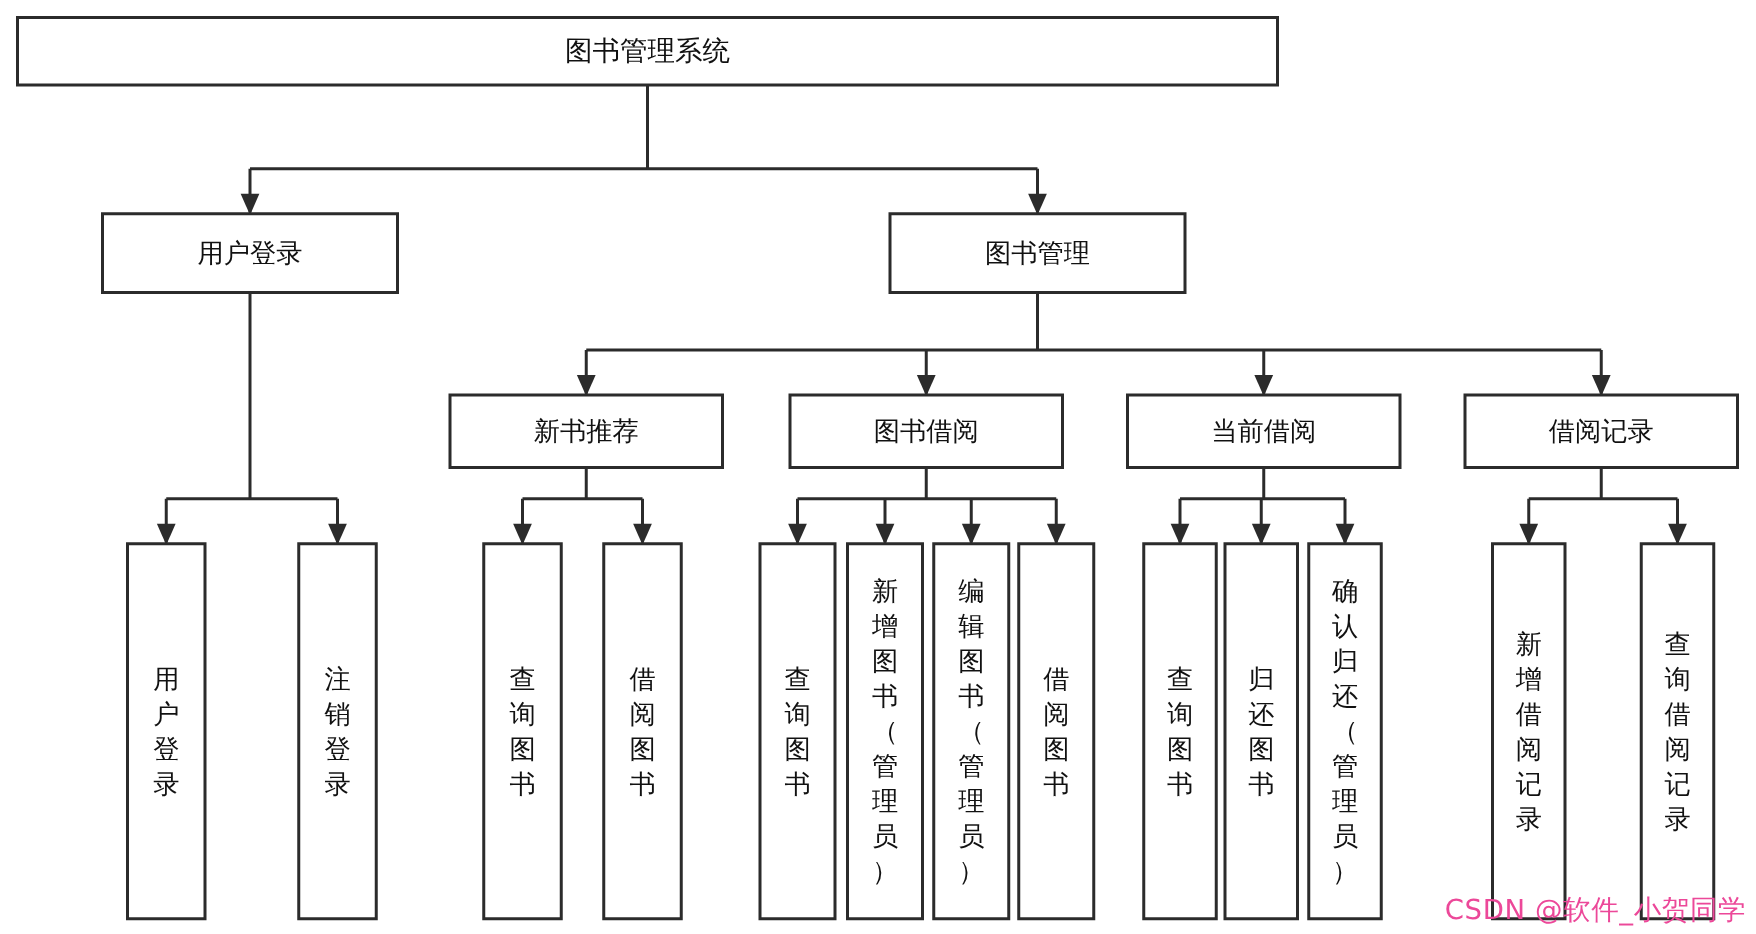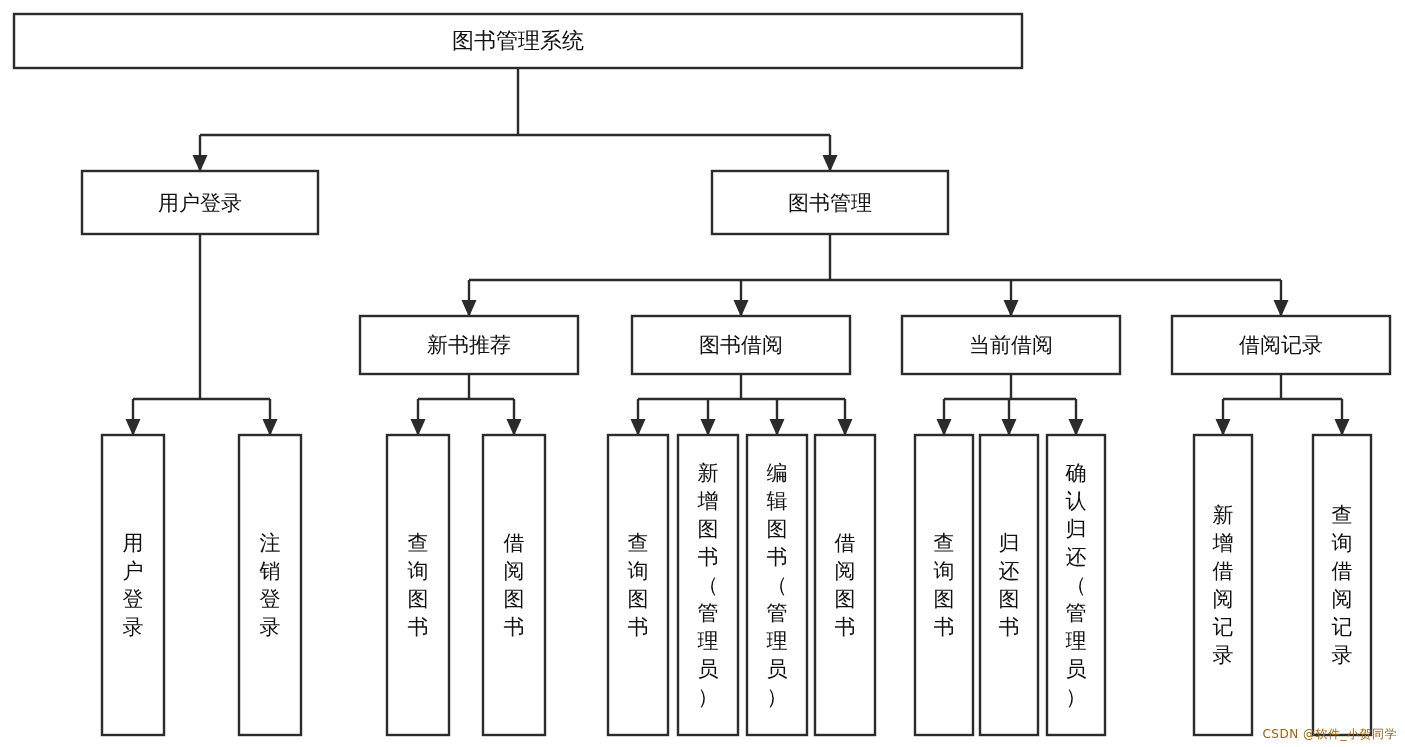--- a/index.html
+++ b/index.html
@@ -55,22 +55,22 @@
     text-anchor: middle;
   }
   .node-label-title {
     font-size: 22px;
   }
   .watermark-text {
     position: absolute;
     right: 8px;
     bottom: 4px;
     font-family: "DejaVu Sans", "Liberation Sans", sans-serif;
-    font-size: 12px;
-    color: #a16207;
+    font-size: 22px;
+    color: #ec4899;
     white-space: nowrap;
     letter-spacing: 0.5px;
     user-select: none;
   }
 </style>
 </head>
 <body>
 
 <div id="diagram-root">
   <svg id="tree-svg" viewBox="0 0 1405 747">

